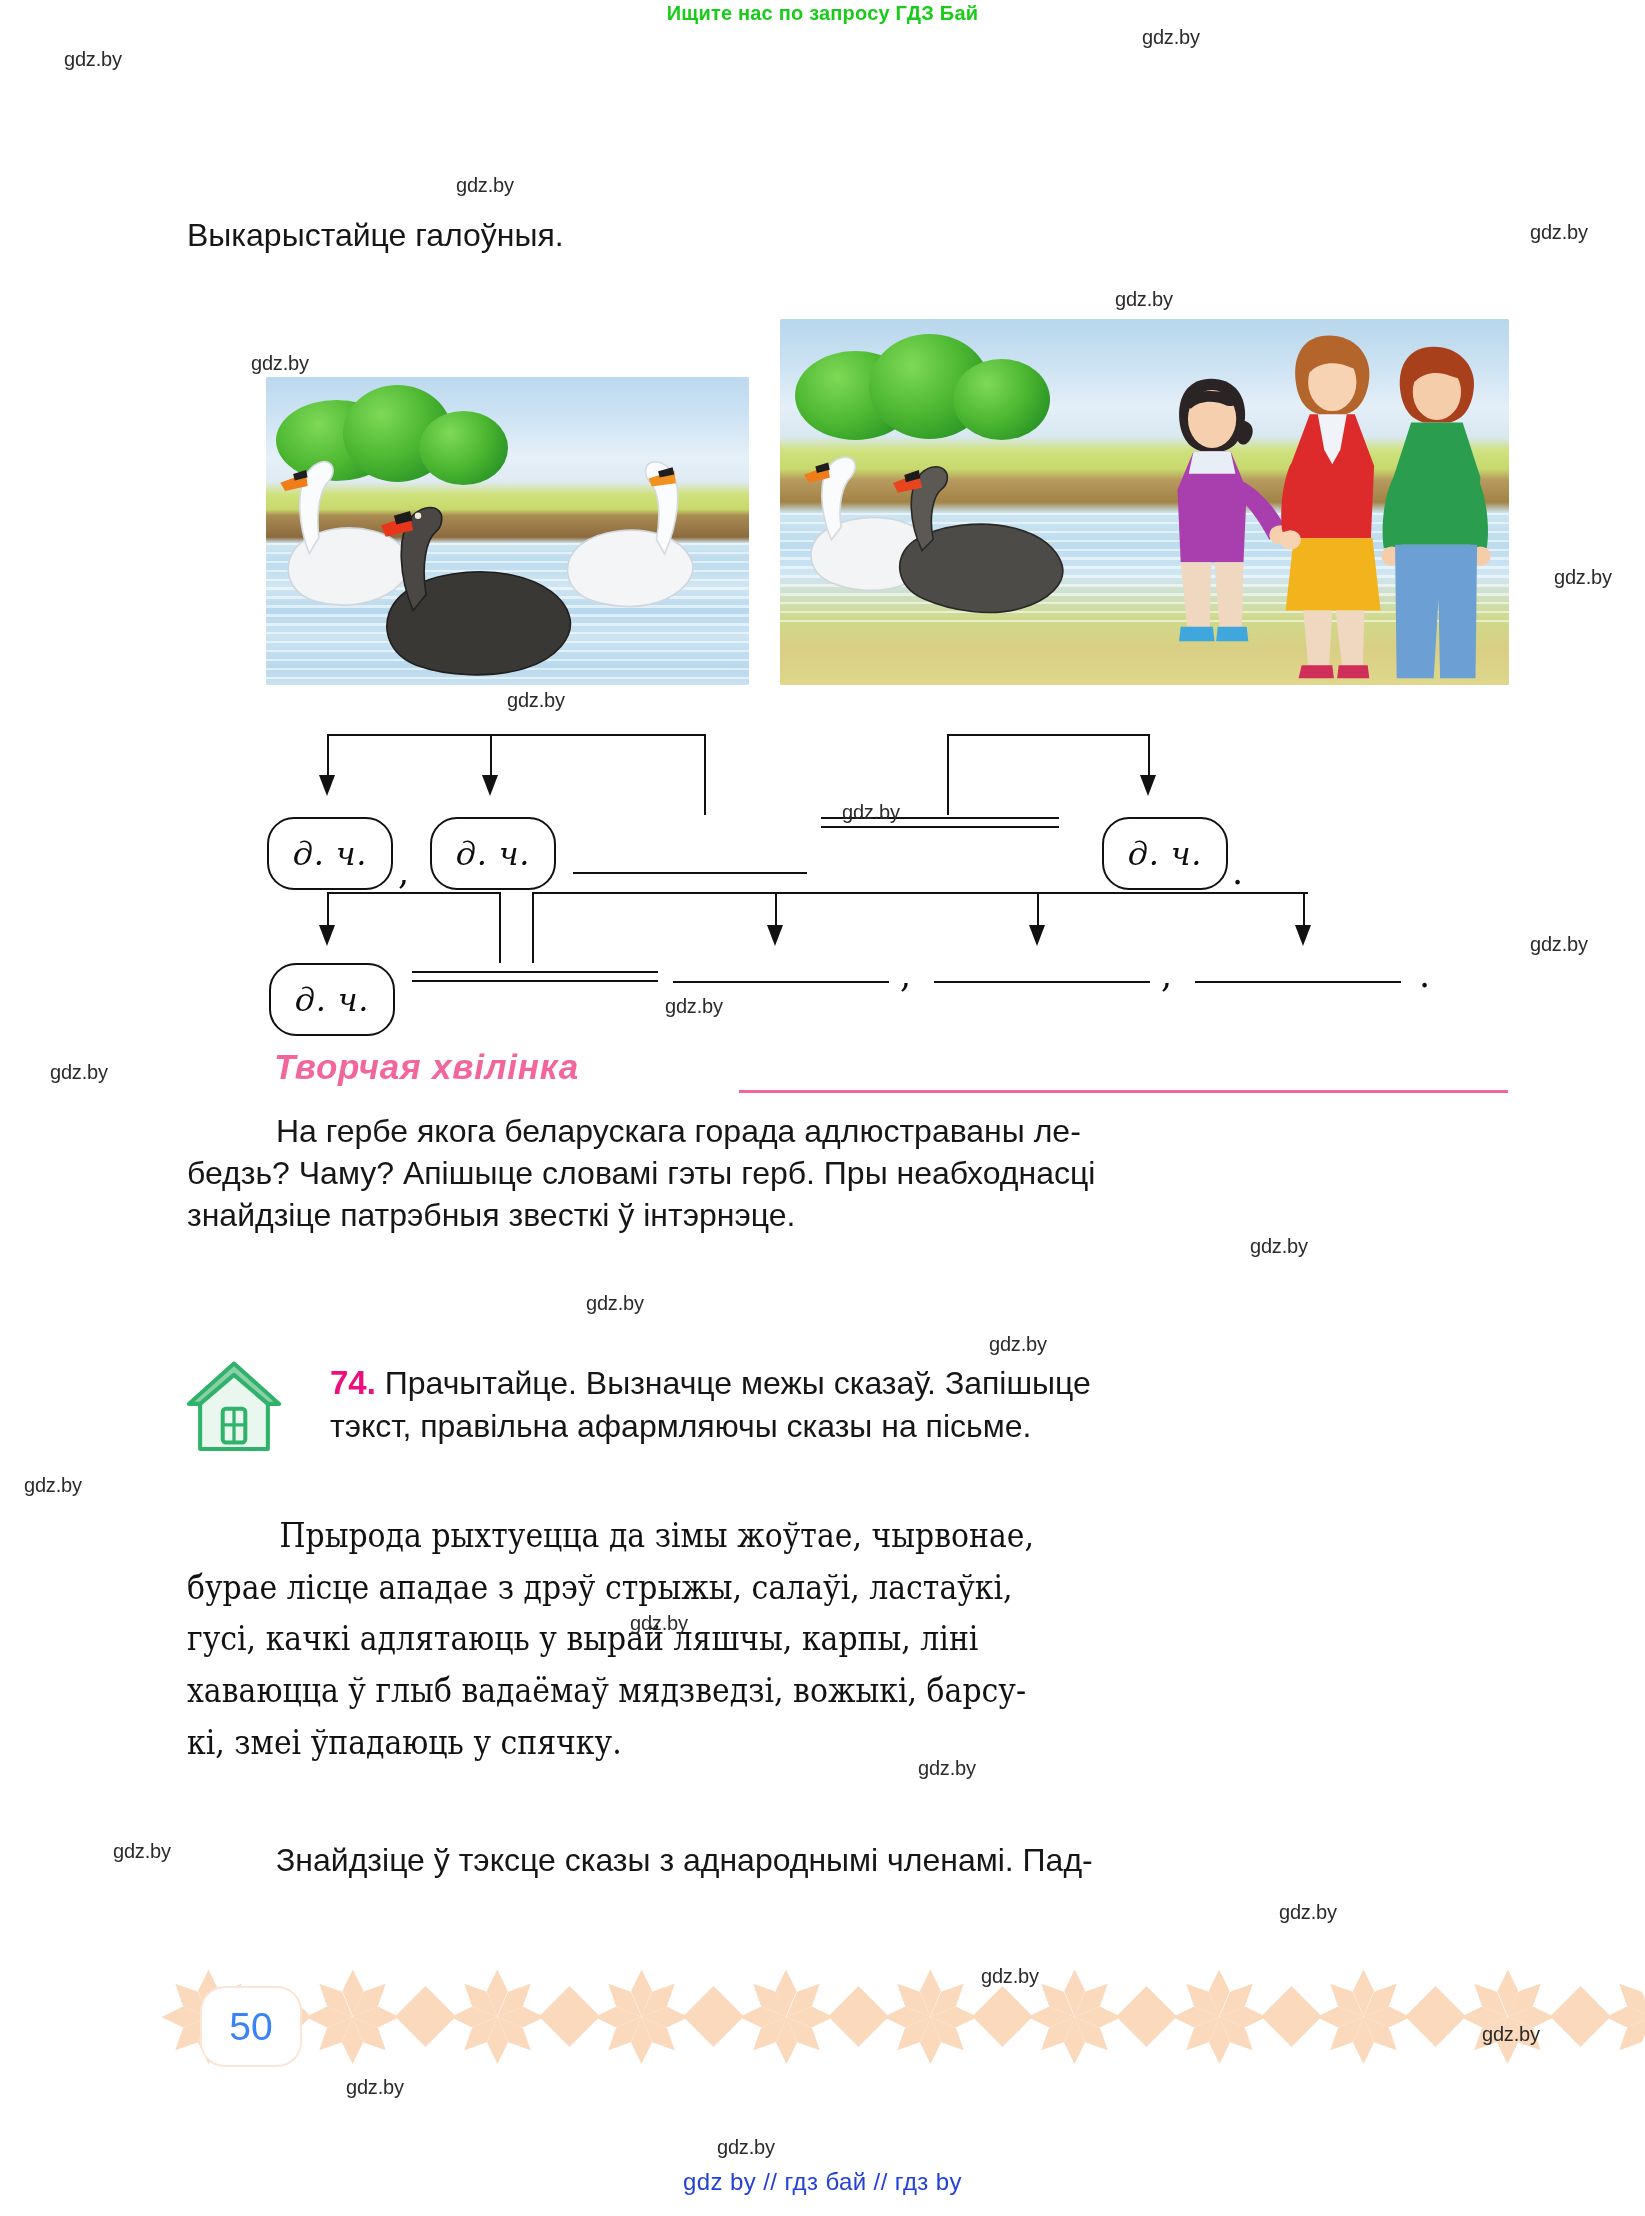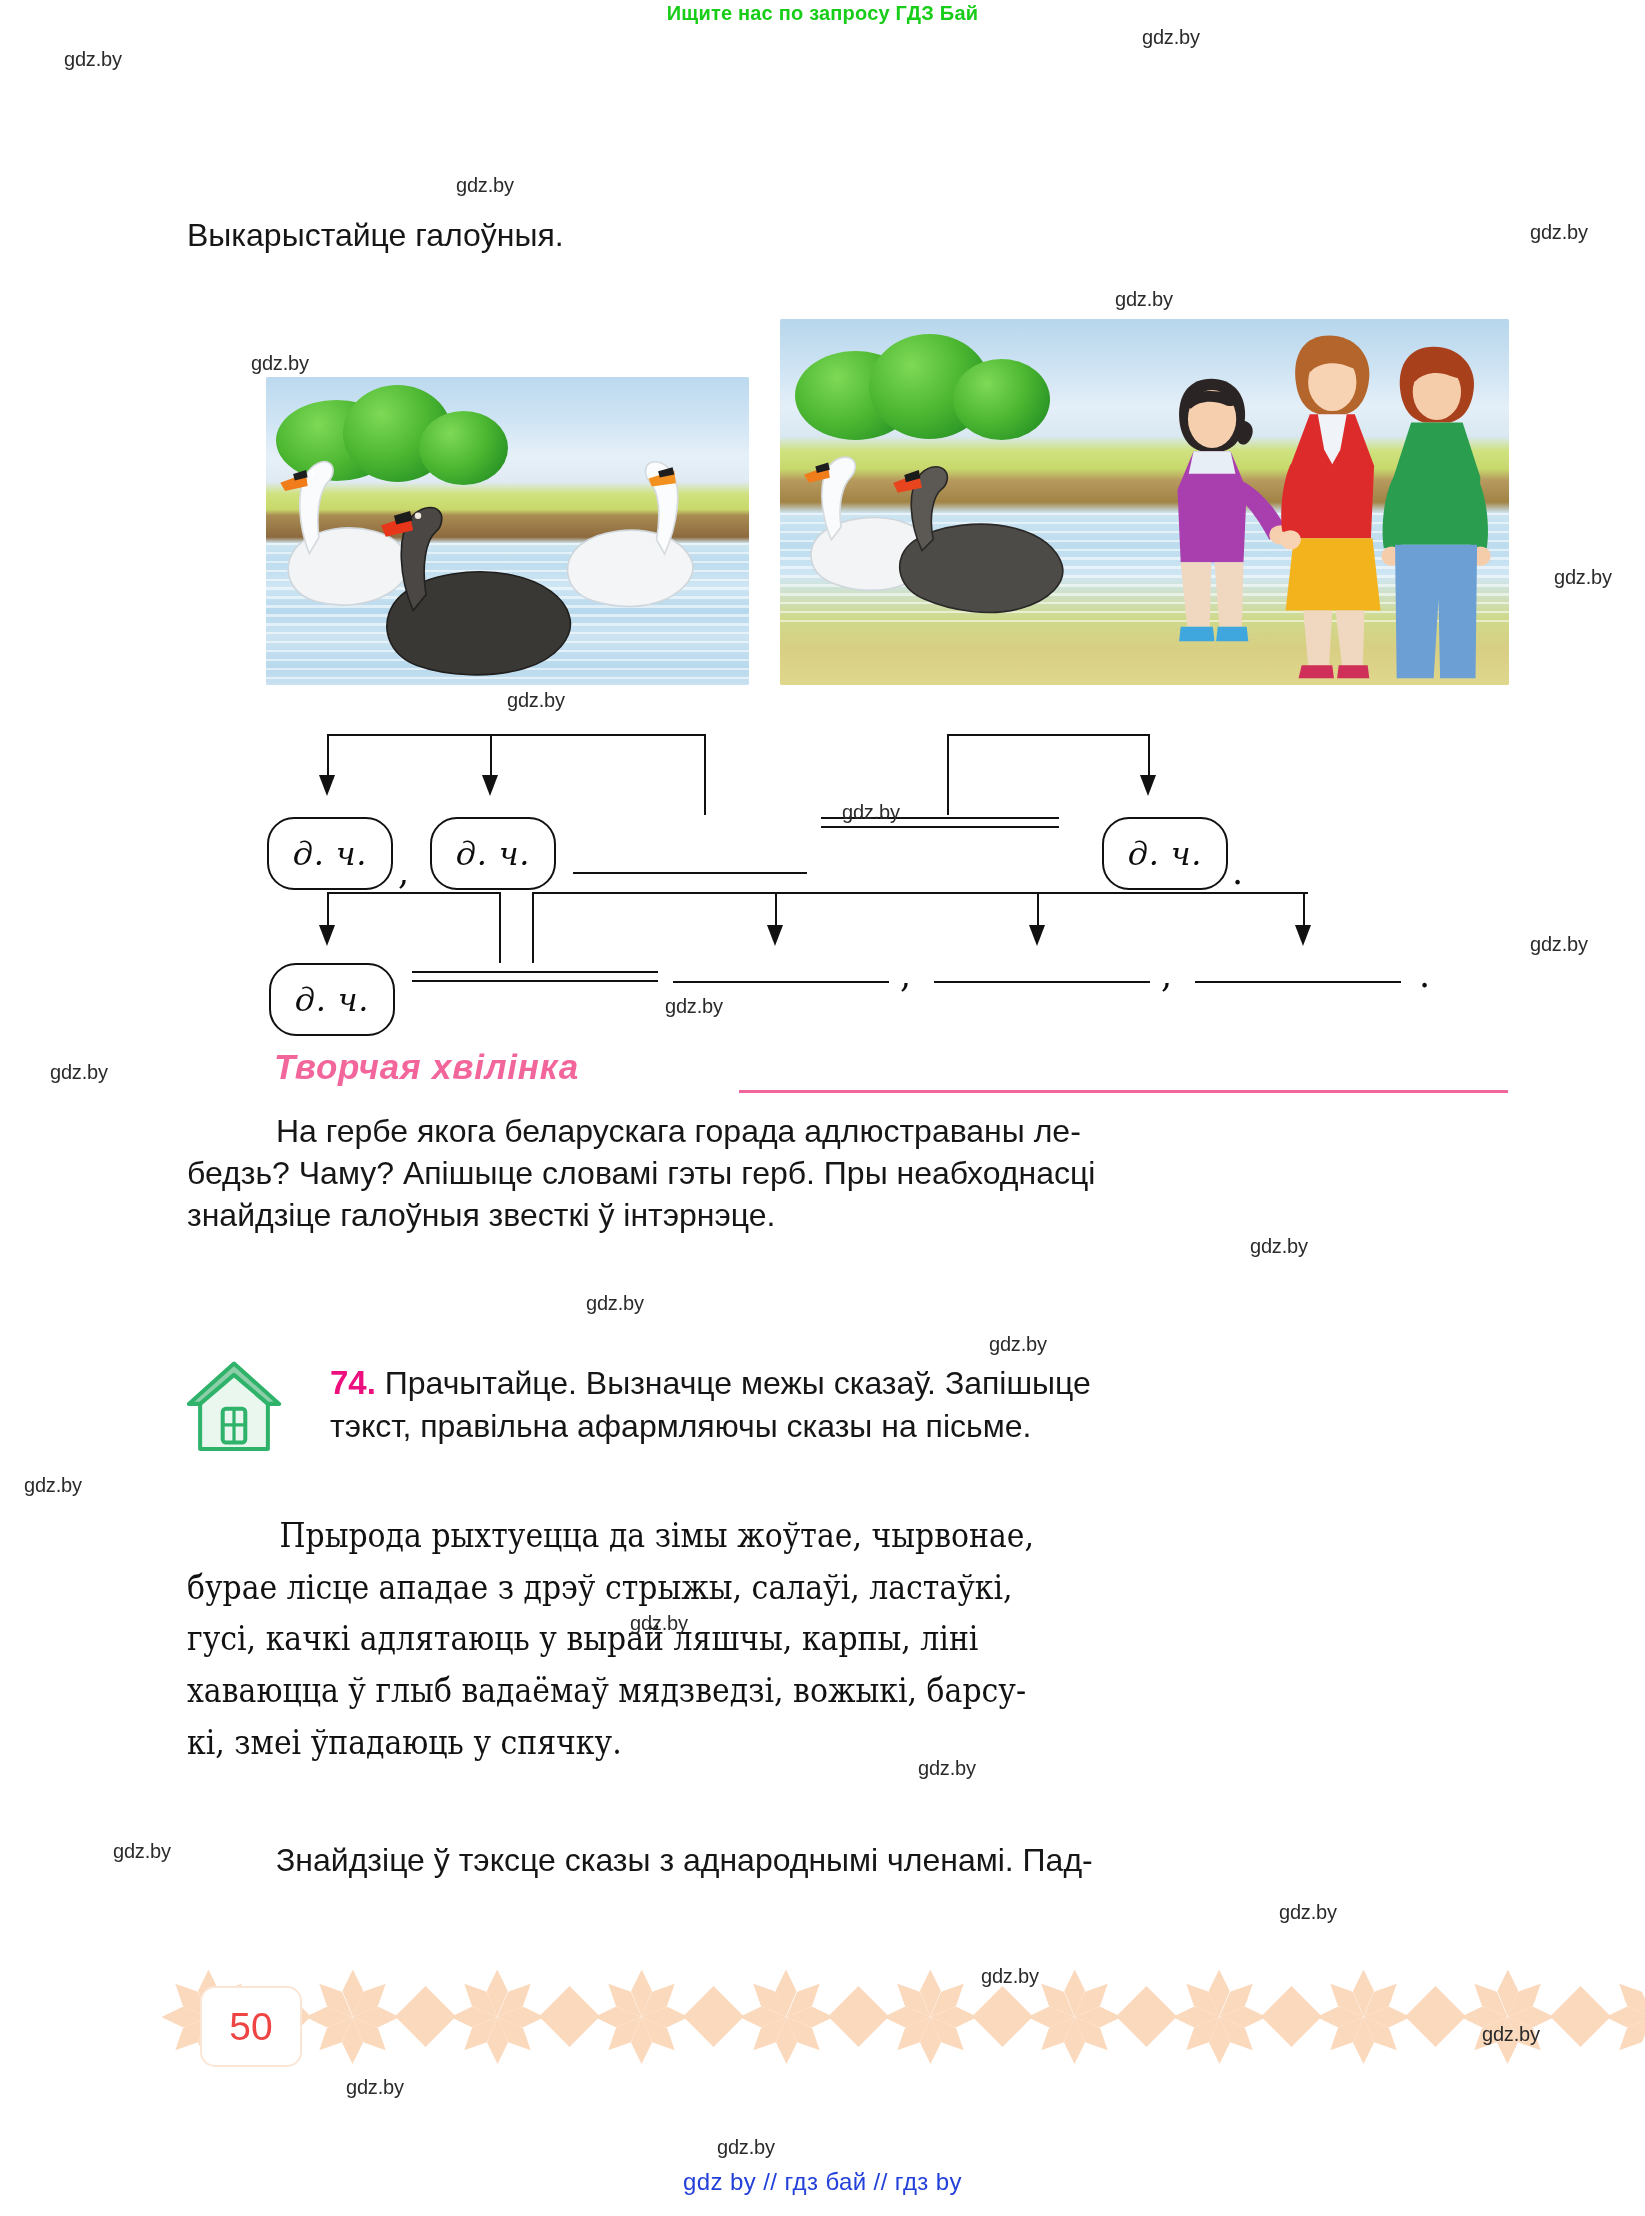--- a/index.html
+++ b/index.html
@@ -275,29 +275,29 @@
     background: #fbd9bd;
     transform: rotate(45deg);
     margin: 0 3.2px;
   }
   .page-num {
     position: absolute;
     left: 200px;
     top: 1986px;
     width: 98px;
     height: 77px;
-    border-radius: 15px;
+    border-radius: 25px;
     background: #ffffff;
     border: 2.4px solid #fbe6d6;
     display: flex;
     align-items: center;
     justify-content: center;
     font-family: "Liberation Sans", sans-serif;
     font-size: 39px;
-    color: #ef4444;
+    color: #3b82f6;
     z-index: 5;
   }
 </style>
 </head>
 <body>
 
 <div class="top-banner">Ищите нас по запросу ГДЗ Бай</div>
 
 <div class="ex73-block">
   <div class="ex-head-text">Выкарыстайце галоўныя.</div>
@@ -450,21 +450,21 @@
   <div class="blank-single" style="left:1195px; top:926px; width:206px; height:55px;"></div>
   <div class="punct" style="left:1419px; top:958px;">.</div>
 </div>
 
 <div class="creative-head">Творчая хвілінка</div>
 <div class="creative-rule"></div>
 
 <div class="creative-para">
   <div class="ind">На гербе якога беларускага горада адлюстраваны ле-</div>
   <div>бедзь? Чаму? Апішыце словамі гэты герб. Пры неабходнасці</div>
-  <div>знайдзіце галоўныя звесткі ў інтэрнэце.</div>
+  <div>знайдзіце патрэбныя звесткі ў інтэрнэце.</div>
 </div>
 
 <svg class="house-icon" viewBox="0 0 124 120">
   <path d="M62 8 L118 58 L104 58 L104 114 L20 114 L20 58 L6 58 Z" fill="#eaf7ef"></path>
   <path d="M62 8 L118 58 L104 58 L62 22 L20 58 L6 58 Z" fill="#8ccfa8"></path>
   <path d="M62 8 L118 58 L104 58 L62 22 L20 58 L6 58 Z" fill="none" stroke="#2fb36a" stroke-width="5" stroke-linejoin="round"></path>
   <path d="M20 58 L20 114 L104 114 L104 58" fill="none" stroke="#2fb36a" stroke-width="5" stroke-linejoin="round"></path>
   <rect x="48" y="64" width="28" height="42" rx="4" fill="#eaf7ef" stroke="#2fb36a" stroke-width="5"></rect>
   <path d="M62 64 L62 106 M48 84 L76 84" stroke="#2fb36a" stroke-width="4"></path>
 </svg>

